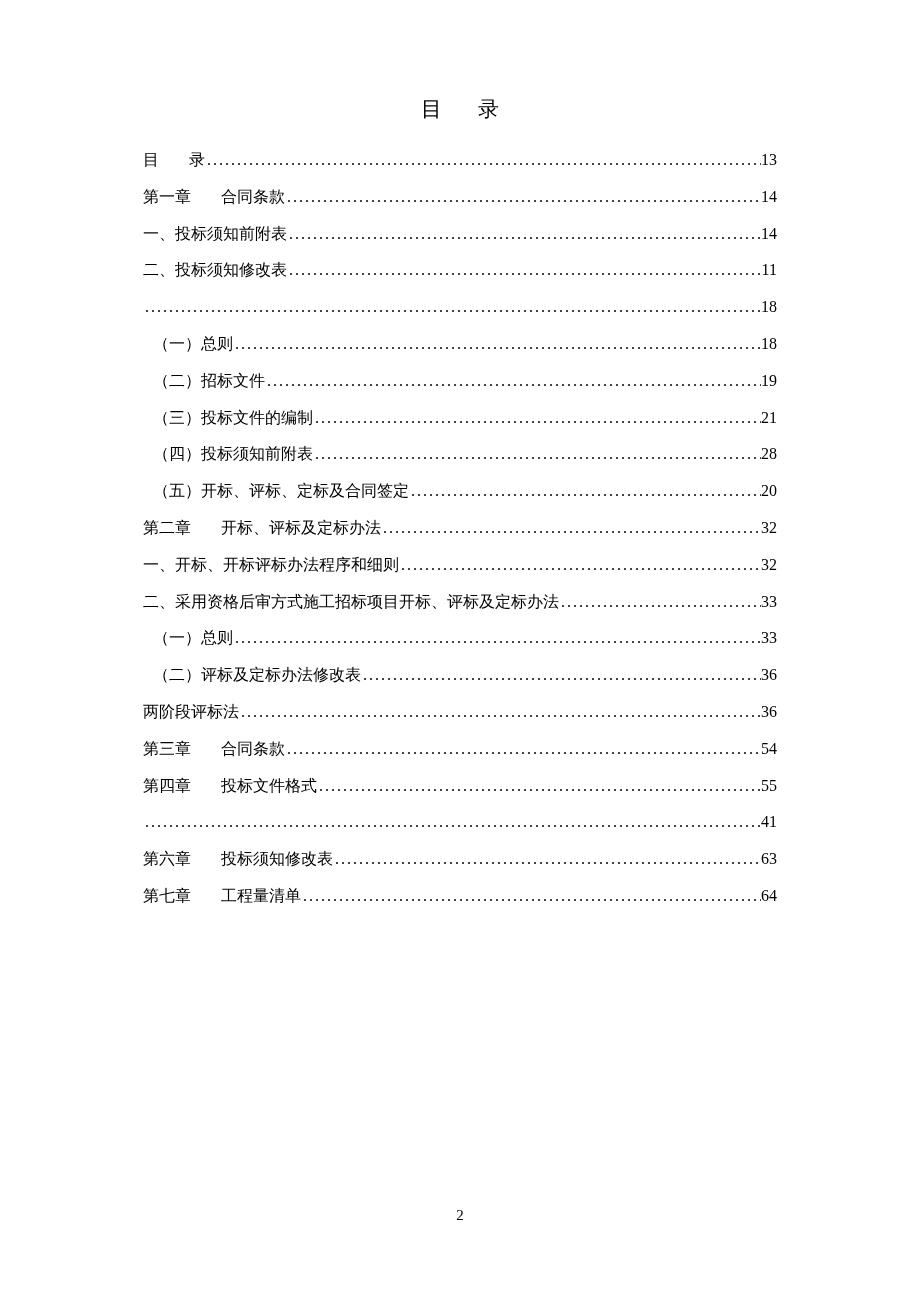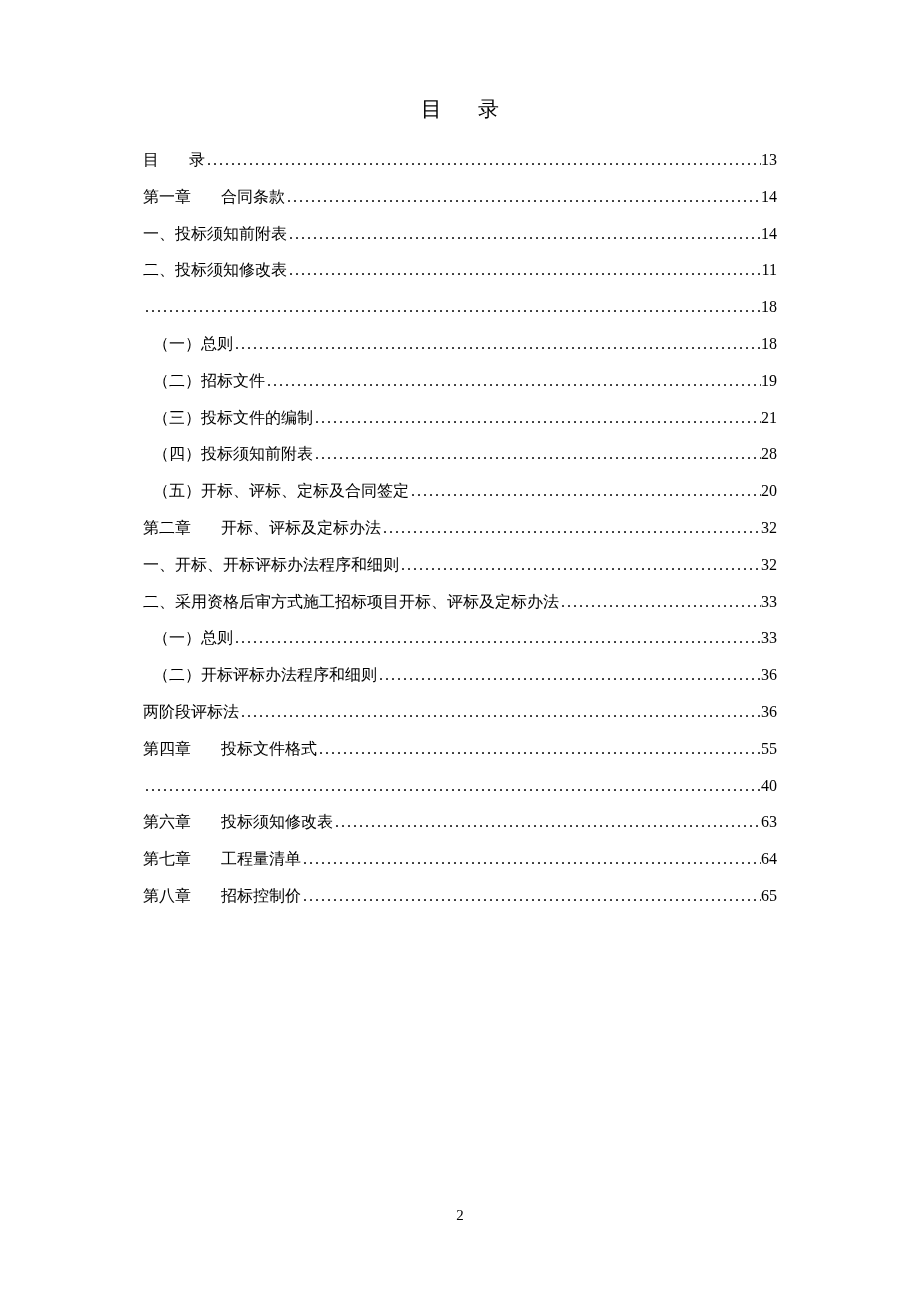--- a/index.html
+++ b/index.html
@@ -142,48 +142,48 @@
       <span class="toc-label"><span>二、采用资格后审方式施工招标项目开标、评标及定标办法</span></span>
       <span class="toc-dots"></span>
       <span class="toc-page">33</span>
     </div>
     <div class="toc-item level-2">
       <span class="toc-label"><span>（一）总则</span></span>
       <span class="toc-dots"></span>
       <span class="toc-page">33</span>
     </div>
     <div class="toc-item level-2">
-      <span class="toc-label"><span>（二）开标评标办法程序和细则</span></span>
+      <span class="toc-label"><span>（二）评标及定标办法修改表</span></span>
       <span class="toc-dots"></span>
       <span class="toc-page">36</span>
     </div>
     <div class="toc-item">
       <span class="toc-label"><span>两阶段评标法</span></span>
       <span class="toc-dots"></span>
       <span class="toc-page">36</span>
     </div>
     <div class="toc-item">
+      <span class="toc-label"><span>第三章</span><span class="label-gap"></span><span>合同条款</span></span>
+      <span class="toc-dots"></span>
+      <span class="toc-page">54</span>
+    </div>
+    <div class="toc-item">
       <span class="toc-label"><span>第四章</span><span class="label-gap-wide"></span><span>投标文件格式</span></span>
       <span class="toc-dots"></span>
       <span class="toc-page">55</span>
     </div>
     <div class="toc-item">
       <span class="toc-dots"></span>
-      <span class="toc-page">40</span>
+      <span class="toc-page">41</span>
     </div>
     <div class="toc-item">
       <span class="toc-label"><span>第六章</span><span class="label-gap"></span><span>投标须知修改表</span></span>
       <span class="toc-dots"></span>
       <span class="toc-page">63</span>
     </div>
     <div class="toc-item">
       <span class="toc-label"><span>第七章</span><span class="label-gap"></span><span>工程量清单</span></span>
       <span class="toc-dots"></span>
       <span class="toc-page">64</span>
     </div>
-    <div class="toc-item">
-      <span class="toc-label"><span>第八章</span><span class="label-gap"></span><span>招标控制价</span></span>
-      <span class="toc-dots"></span>
-      <span class="toc-page">65</span>
-    </div>
   </div>
 
 <div class="page-number">2</div>
 
 </body></html>

